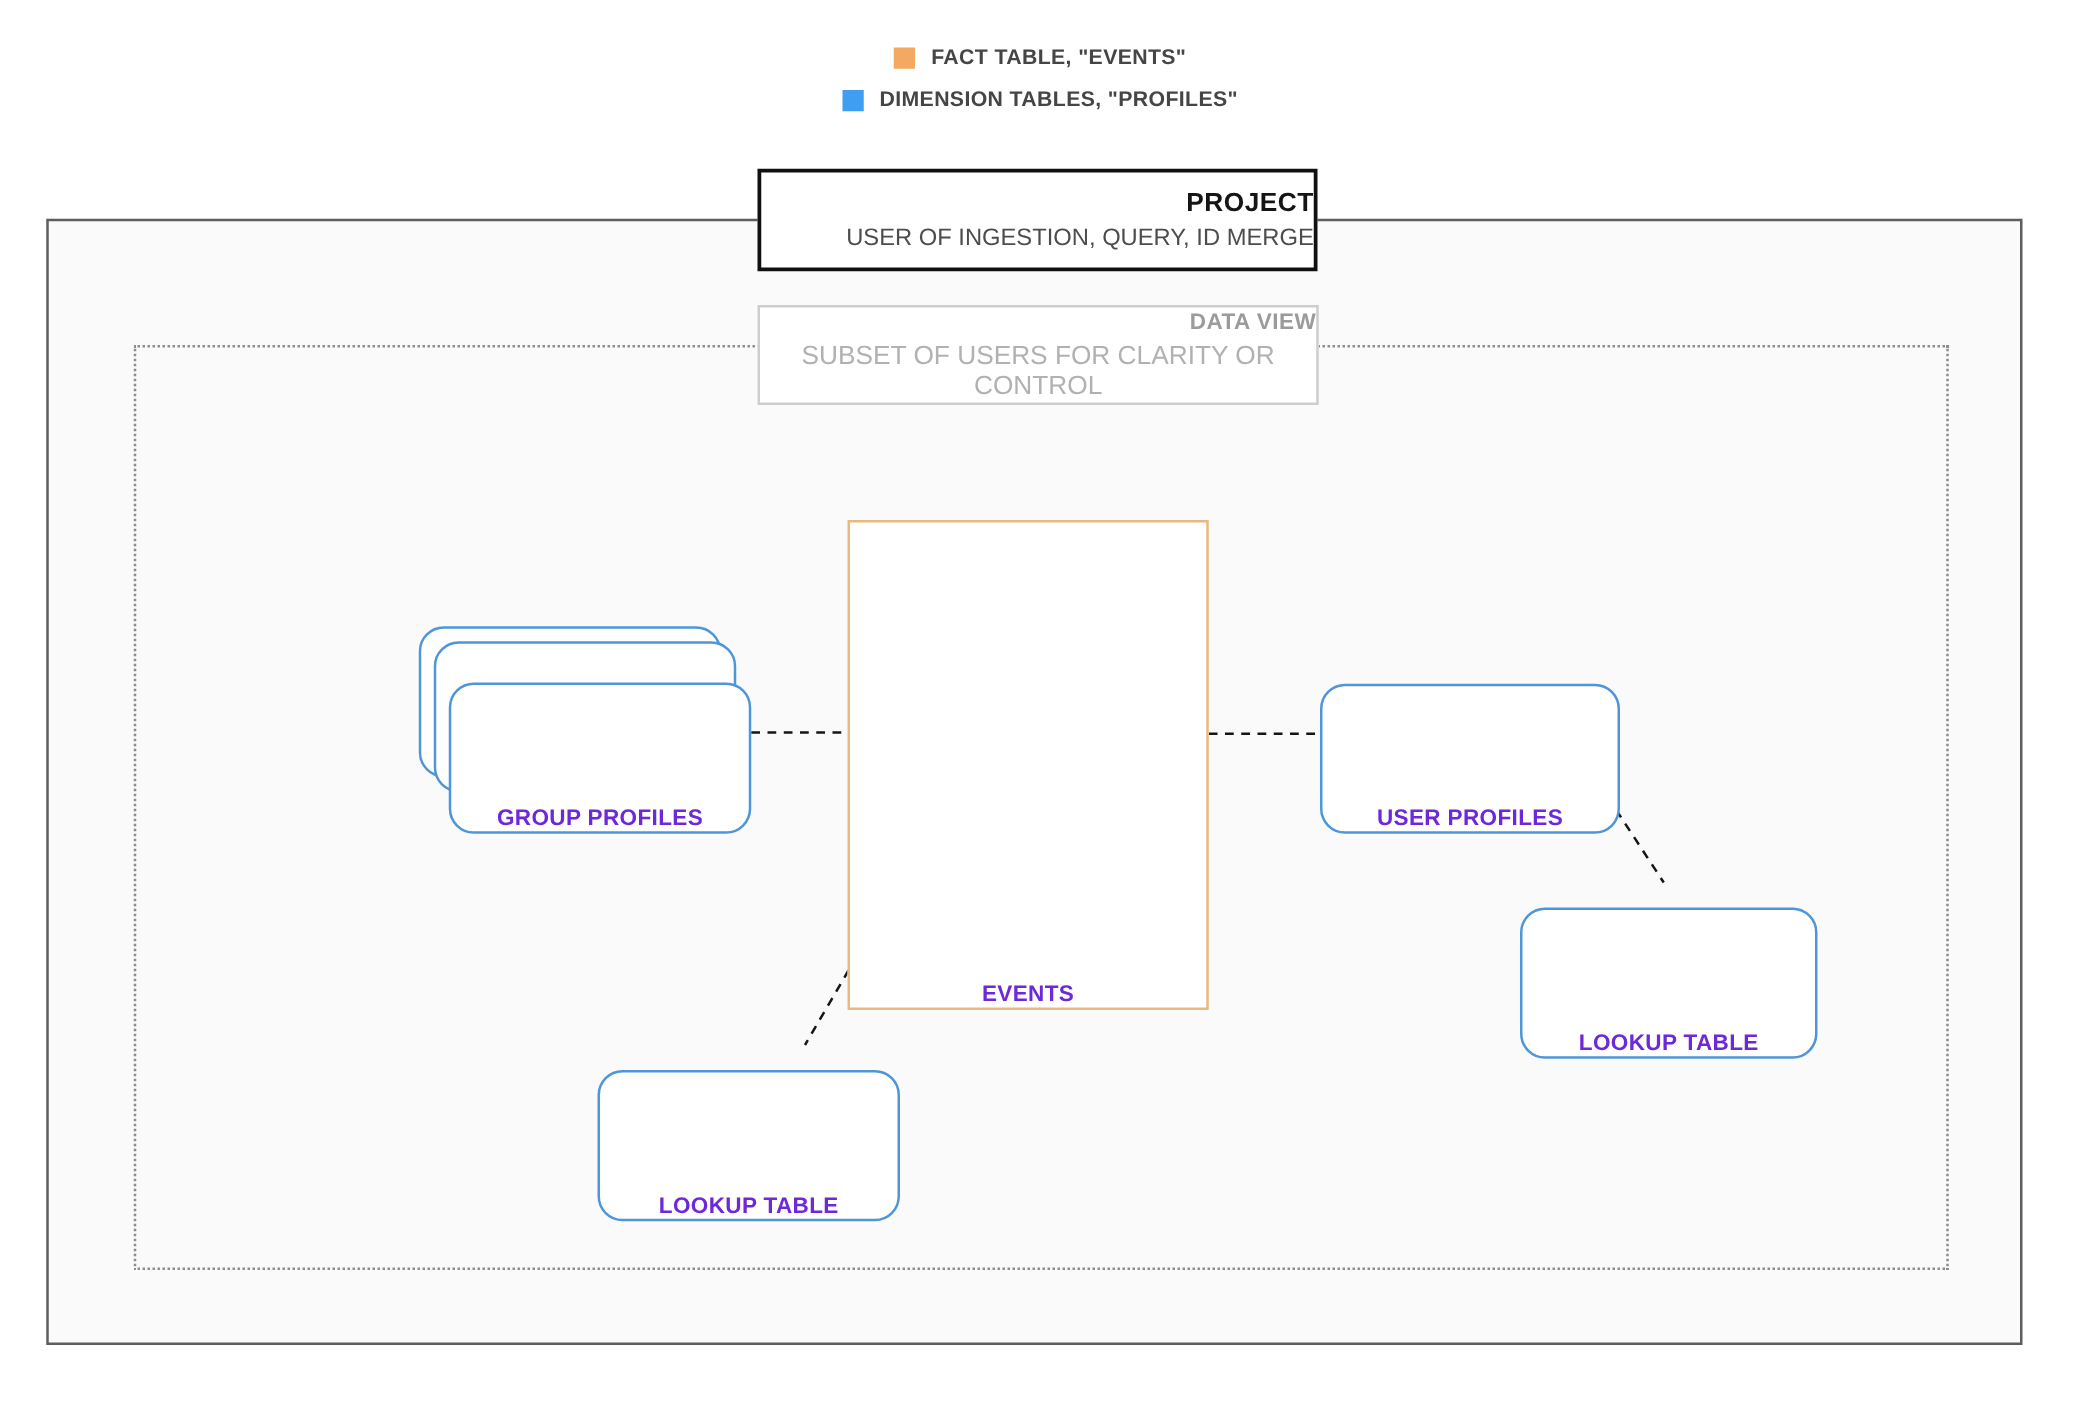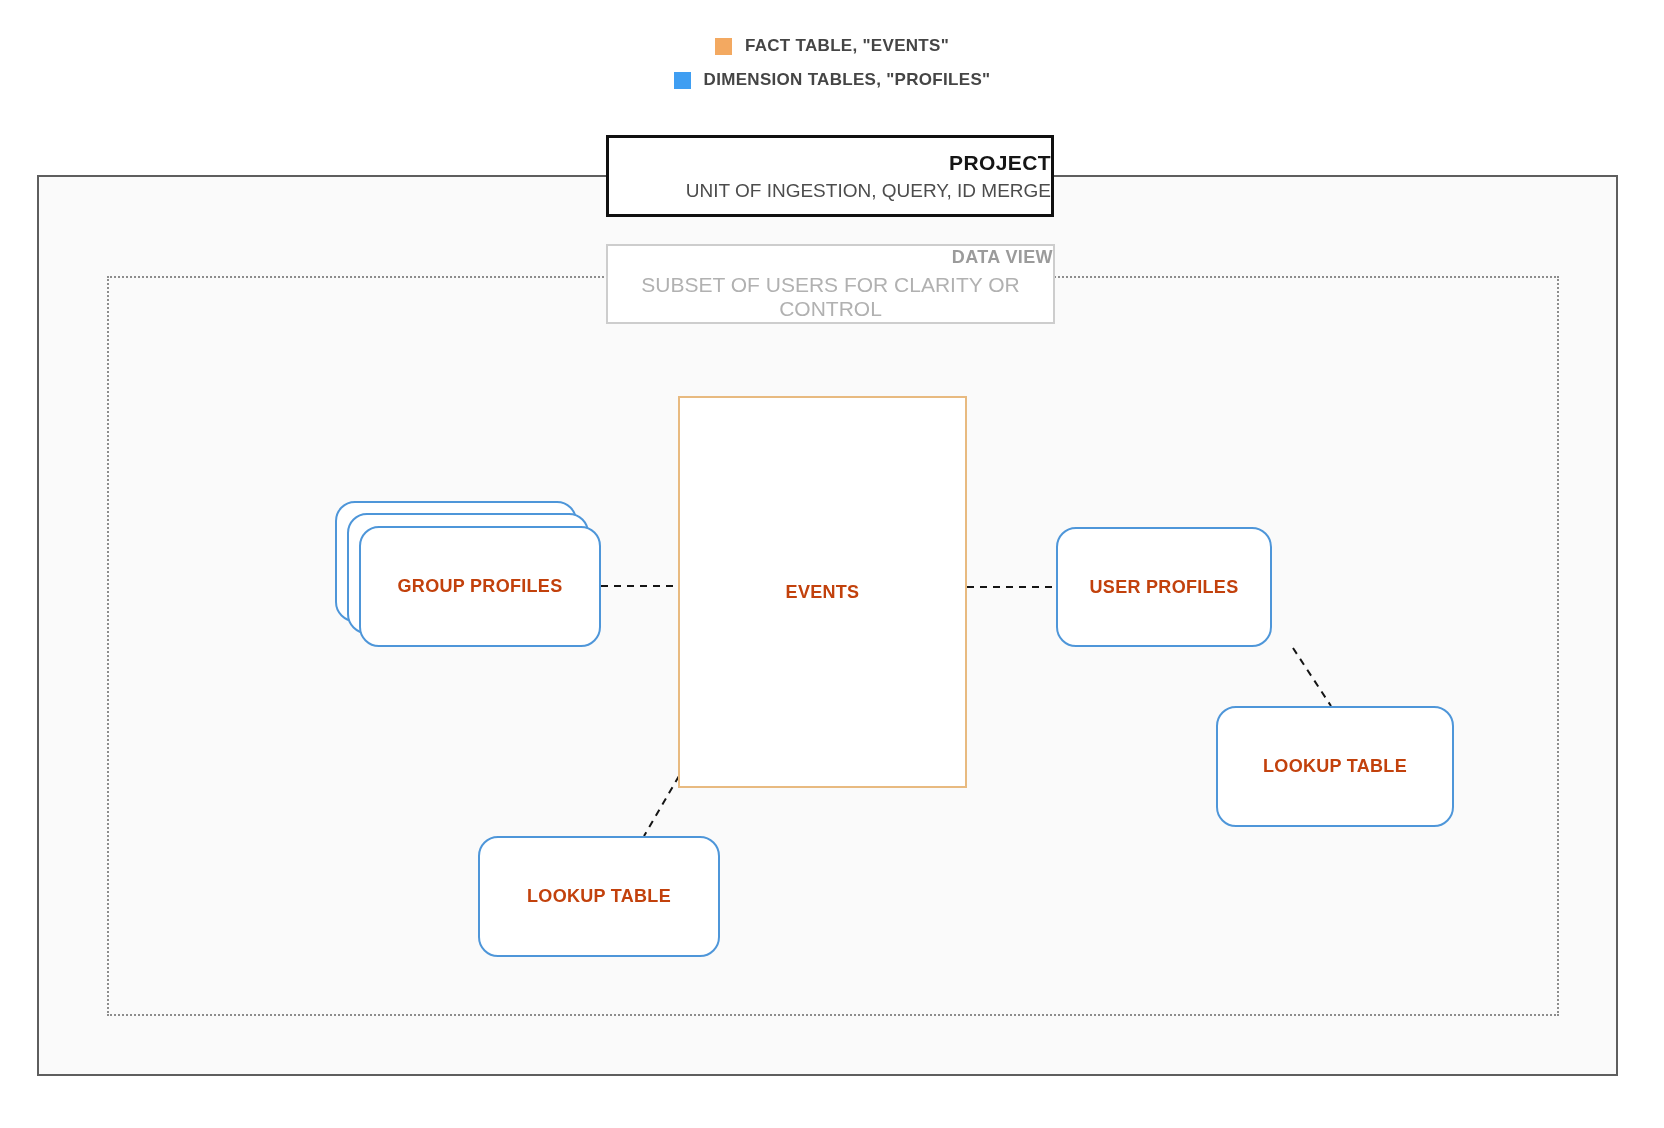--- a/index.html
+++ b/index.html
@@ -25,26 +25,26 @@
   .header-box{display:flex;flex-direction:column;justify-content:center;align-items:flex-end;
               background:#ffffff;text-align:center;gap:5px;}
   .project-box{left:606px;top:135px;width:448px;height:82px;border:3px solid #101010;}
   .project-title{font-size:21px;font-weight:bold;color:#151515;letter-spacing:.4px;}
   .project-subtitle{font-size:19px;color:#4c4c4c;}
   .dataview-box{left:606px;top:244px;width:449px;height:80px;border:2px solid #cdcdcd;}
   .dataview-title{font-size:18px;font-weight:bold;color:#9b9b9b;letter-spacing:.4px;}
   .dataview-subtitle{font-size:21px;color:#b1b1b1;}
 
   
-  .node{position:absolute;box-sizing:border-box;display:flex;align-items:center;justify-content:center;
-        background:#ffffff;font-weight:bold;font-size:18px;color:#c2410c;letter-spacing:.3px;
-        text-align:center;}
+  .node{position:absolute;box-sizing:border-box;display:flex;align-items:flex-end;justify-content:center;
+        background:#ffffff;font-weight:bold;font-size:18px;color:#6d28d9;letter-spacing:.3px;
+        text-align:center;margin-top:20px;}
   .events{left:678px;top:396px;width:289px;height:392px;border:2px solid #e8ba80;}
   .blue{border:2px solid #4e96d9;border-radius:20px;}
-  .user-profiles{left:1056px;top:527px;width:216px;height:120px;}
+  .user-profiles{left:1056px;top:527px;width:240px;height:120px;}
   .lookup-right{left:1216px;top:706px;width:238px;height:121px;}
   .lookup-left{left:478px;top:836px;width:242px;height:121px;}
   .front-card{left:359px;top:526px;width:242px;height:121px;}
   .card{position:absolute;box-sizing:border-box;width:242px;height:121px;background:#ffffff;
         border:2px solid #4e96d9;border-radius:20px;}
   .card-back{left:335px;top:501px;}
   .card-mid{left:347px;top:513px;}
 
   
   .connectors{position:absolute;left:0;top:0;width:1664px;height:1128px;pointer-events:none;}
@@ -71,21 +71,21 @@
 
   <svg class="connectors" viewBox="0 0 1664 1128" xmlns="http://www.w3.org/2000/svg">
     <line x1="601" y1="586" x2="678" y2="586"></line>
     <line x1="967" y1="587" x2="1056" y2="587"></line>
     <line x1="1293" y1="648" x2="1331" y2="706"></line>
     <line x1="679" y1="776" x2="644" y2="836"></line>
   </svg>
 
   <div class="abs header-box project-box">
     <div class="project-title">PROJECT</div>
-    <div class="project-subtitle">UNIT OF INGESTION, QUERY, ID MERGE</div>
+    <div class="project-subtitle">USER OF INGESTION, QUERY, ID MERGE</div>
   </div>
 
   <div class="abs header-box dataview-box">
     <div class="dataview-title">DATA VIEW</div>
     <div class="dataview-subtitle">SUBSET OF USERS FOR CLARITY OR CONTROL</div>
   </div>
 
   <div class="node events" style="border-color: rgb(232, 186, 128);">
     <span>EVENTS</span>
   </div>

